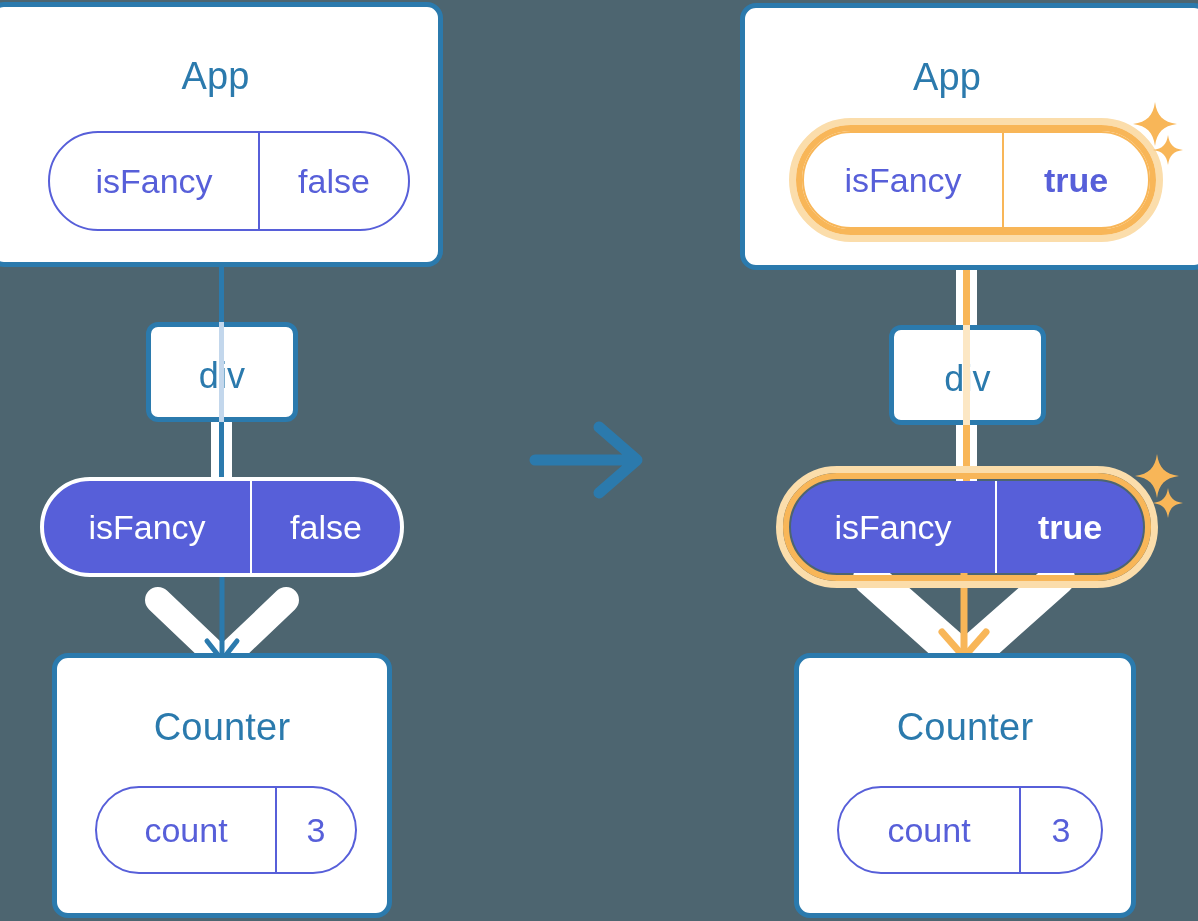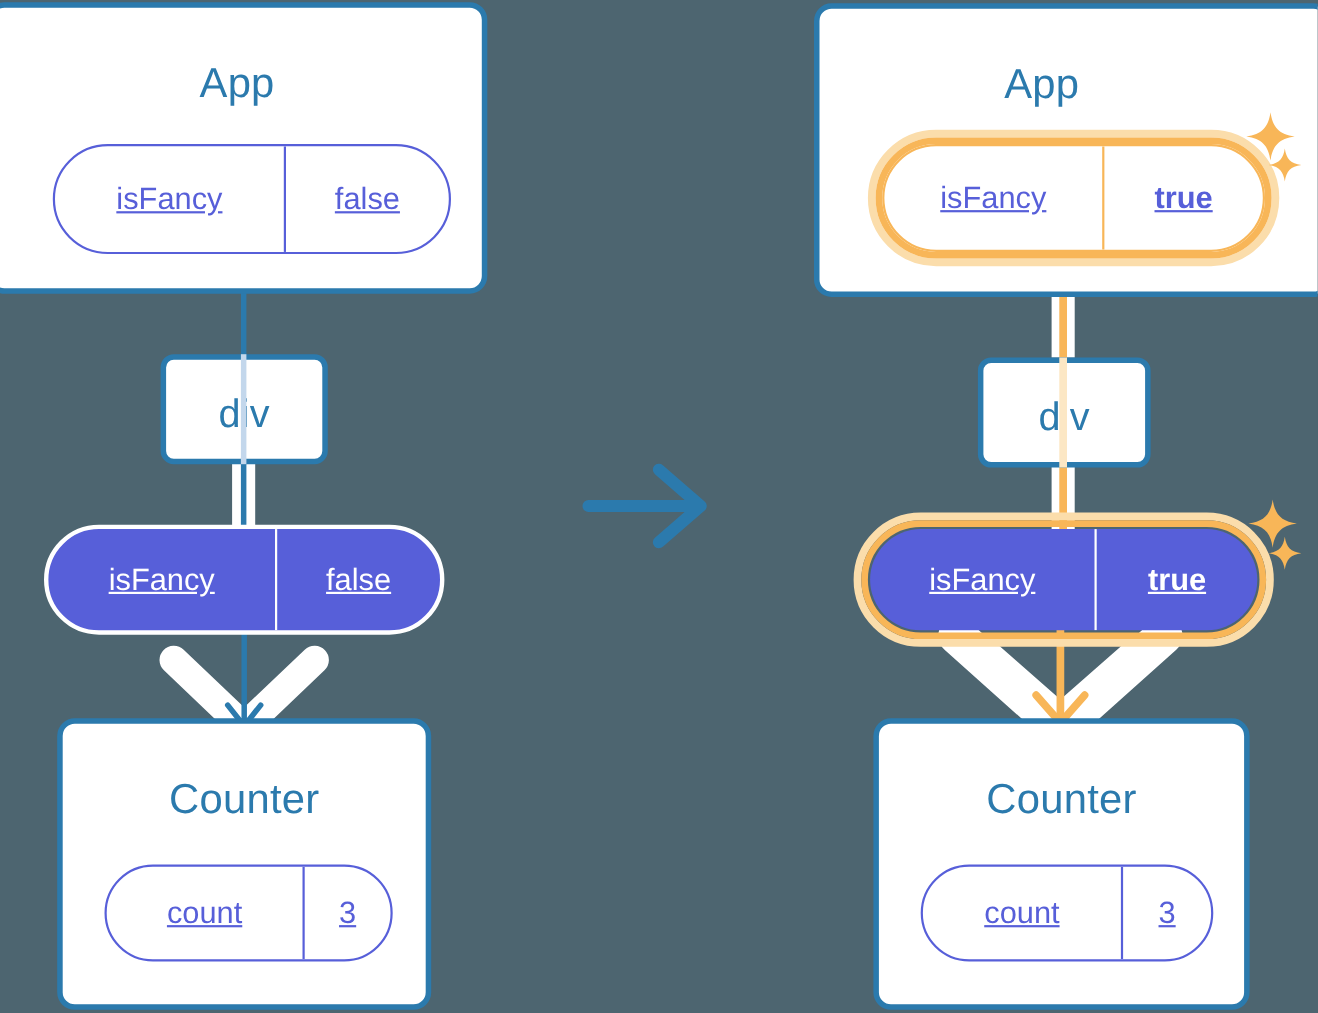--- a/index.html
+++ b/index.html
@@ -52,24 +52,23 @@
   .pill-outline .pill-cell {
     color: #575fd9;
   }
   .pill-outline .pill-divider {
     background: #575fd9;
   }
   .pill-cell {
     display: flex;
     align-items: center;
     justify-content: center;
-    font-size: 28px;
+    font-size: 34px;
     white-space: nowrap;
     box-sizing: border-box;
-    text-decoration: underline;
   }
   .pill-divider {
     width: 2px;
     align-self: stretch;
   }
 
   
   .pill-filled {
     background: #575fd9;
     border: 4px solid #ffffff;

